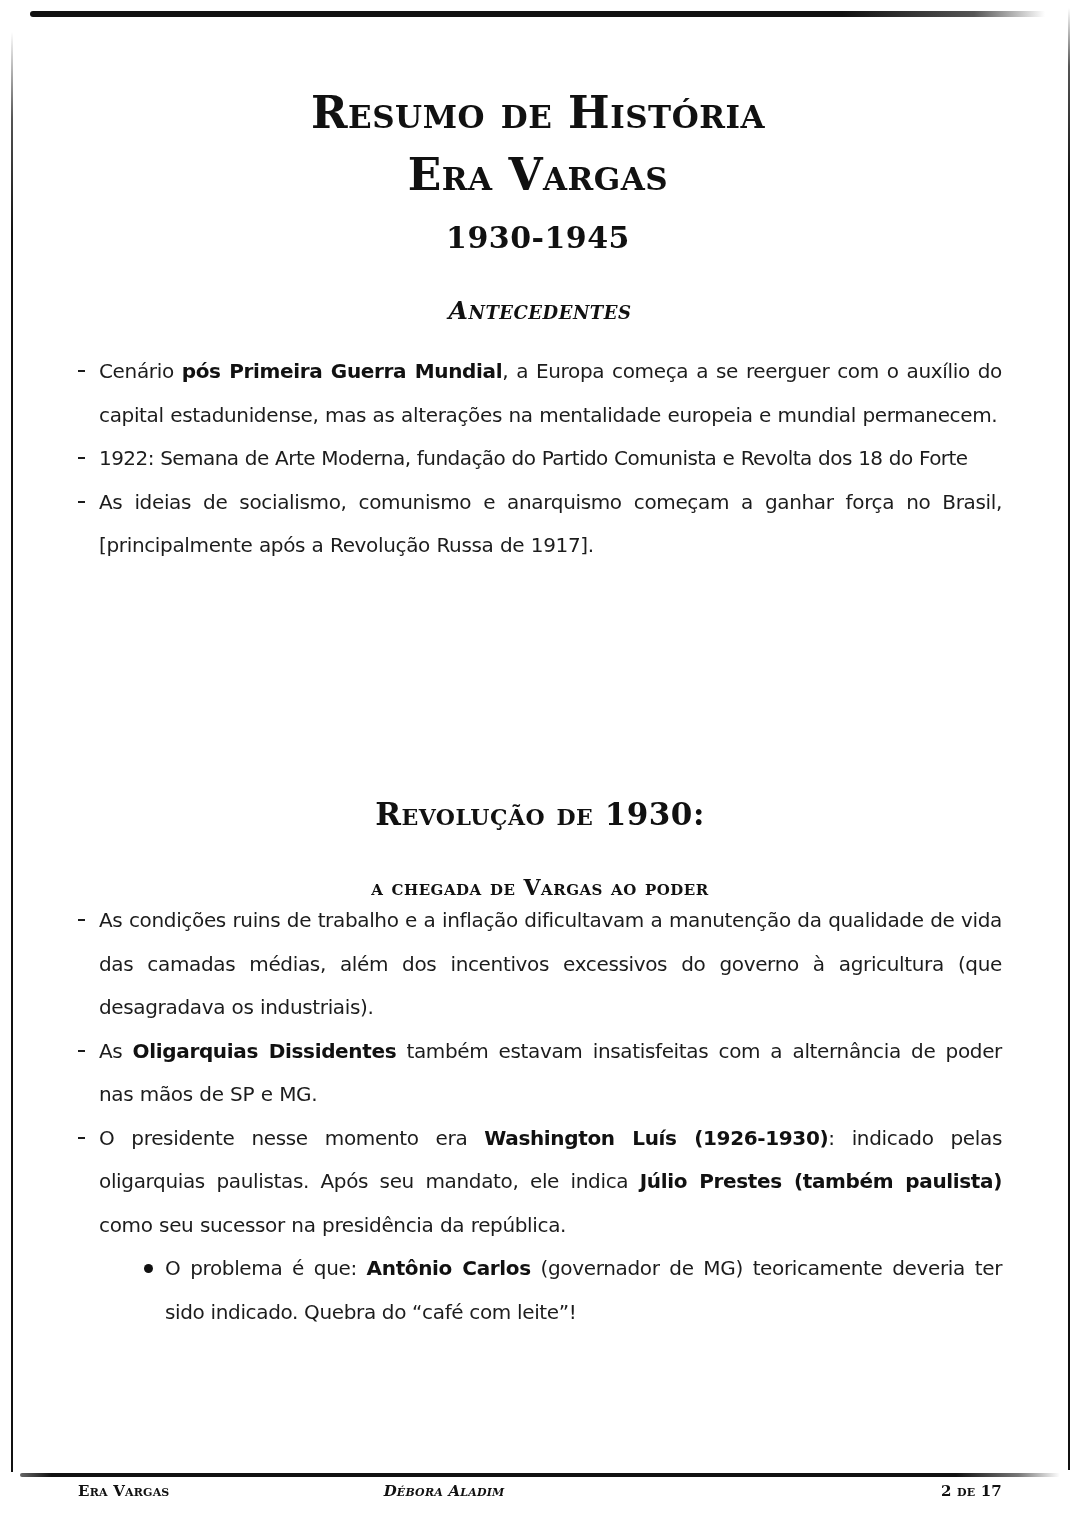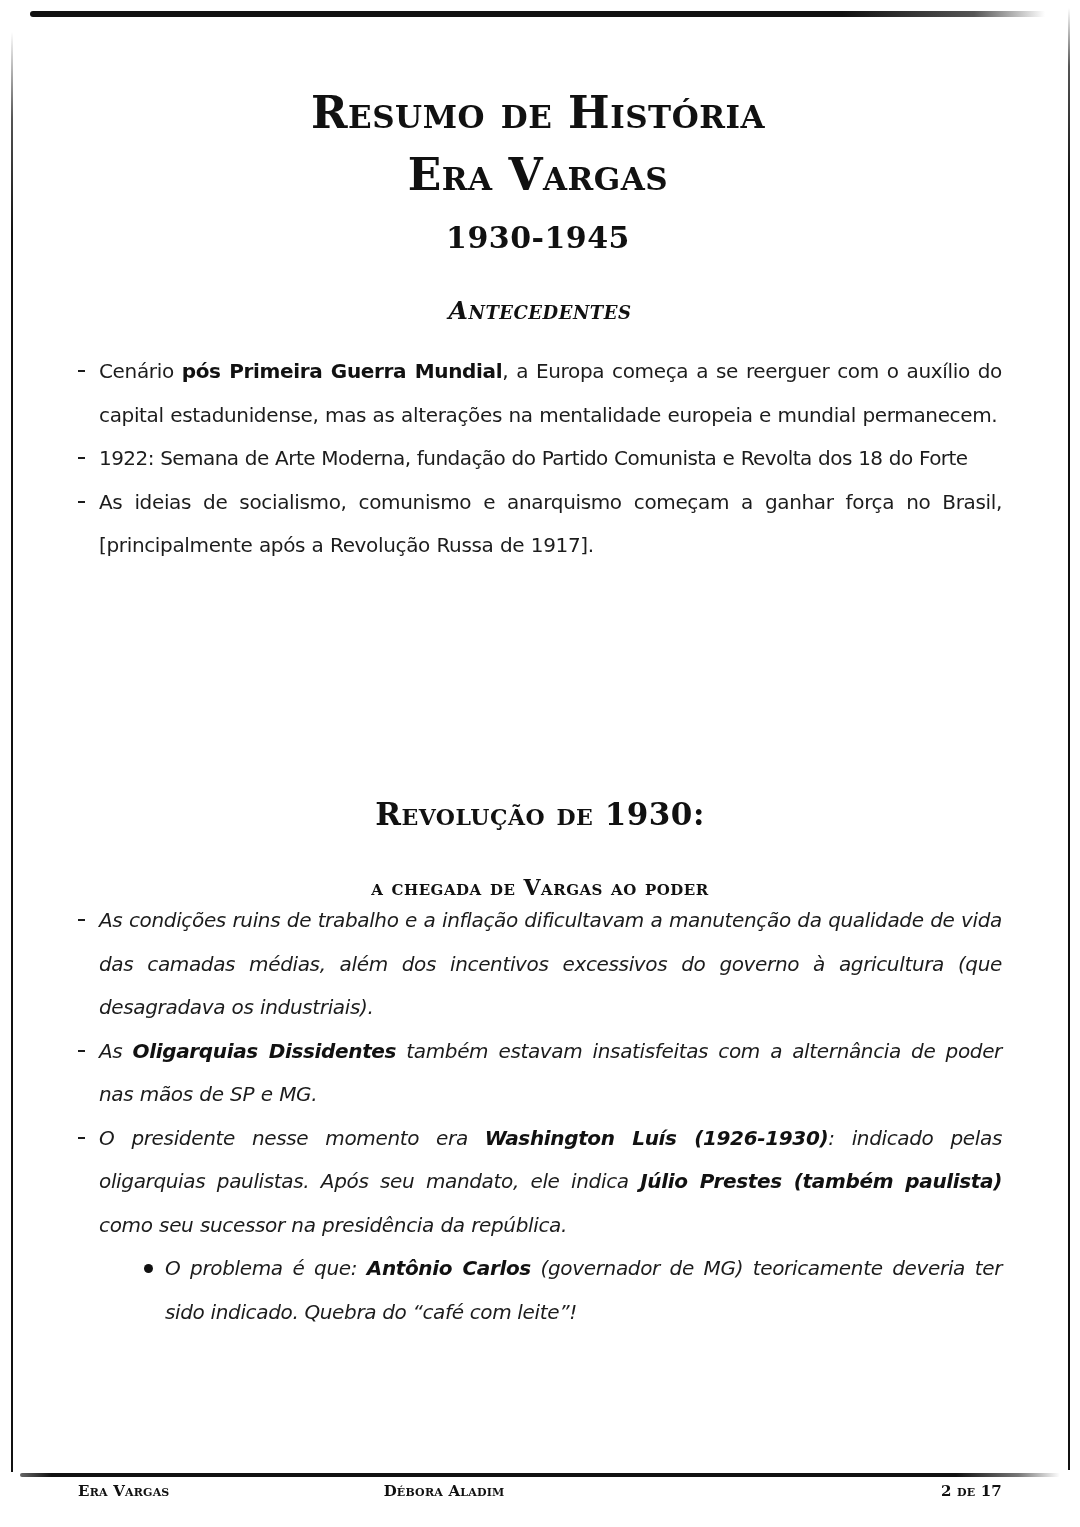--- a/index.html
+++ b/index.html
@@ -82,21 +82,21 @@
     .body-block {
       position: absolute;
       left: 78px;
       width: 924px;
       font-family: "DejaVu Sans", sans-serif;
       font-size: 20px;
       line-height: 43.5px;
       color: #1c1c1c;
     }
     .body-block.antecedentes { top: 350px; }
-    .body-block.revolucao { top: 899px; font-style: italic; }
+    .body-block.revolucao { top: 899px; }
 
     .item {
       position: relative;
       padding-left: 21px;
       text-align: justify;
       letter-spacing: -0.35px;
       word-spacing: 0.5px;
     }
     .item .dash {
       position: absolute;
@@ -132,21 +132,21 @@
       top: 1481px;
       font-family: "DejaVu Serif", serif;
       font-weight: bold;
       font-variant: small-caps;
       font-size: 15px;
       line-height: 20px;
       color: #111;
       letter-spacing: 0.2px;
     }
     .footer.left { left: 78px; }
-    .footer.center { left: 0; width: 888px; text-align: center; }
+    .footer.center { left: 0; width: 888px; text-align: center; font-style: italic; }
     .footer.right { right: 78px; text-align: center; }
   </style>
 </head>
 <body>
 
 <div class="brush-top"></div>
 <div class="brush-left"></div>
 <div class="brush-right"></div>
 <div class="brush-bottom"></div>
 

